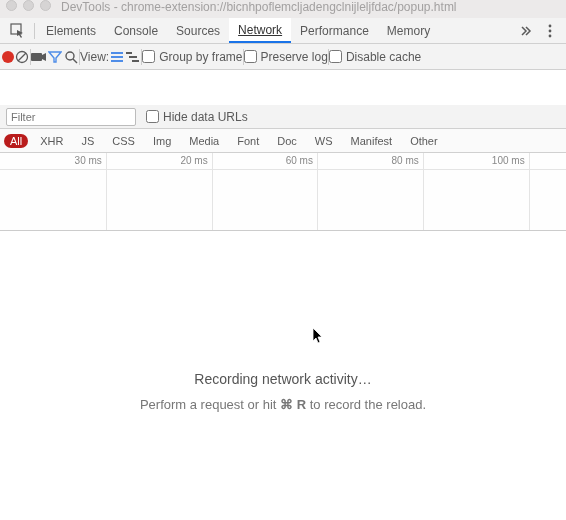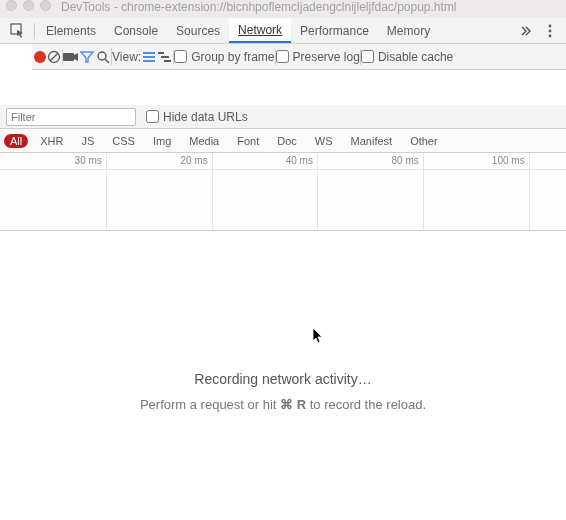--- a/index.html
+++ b/index.html
@@ -72,21 +72,20 @@
   }
 
   
   .toolbar {
     height: 26px;
     display: flex;
     align-items: center;
     padding: 0 2px;
     border-bottom: 1px solid #d0d0d0;
     background: #f3f3f3;
-    margin-left: 32px;
   }
   .rec-dot {
     width: 12px; height: 12px; border-radius: 50%;
     background: #d93025;
   }
   .tb-icon {
     width: 16px; height: 16px; display:flex; align-items:center; justify-content:center;
     color: #5a5a5a;
   }
   .tb-sep { width:1px; height:16px; background:#ccc;}
@@ -309,21 +308,21 @@
 </div>
 
 <div class="timeline">
   <div class="tl-col" style="left:18.7%">
       <span class="tl-label">30 ms</span>
     </div>
   <div class="tl-col" style="left:37.4%">
       <span class="tl-label">20 ms</span>
     </div>
   <div class="tl-col" style="left:56.0%">
-      <span class="tl-label">40 ms</span>
+      <span class="tl-label">60 ms</span>
     </div>
   <div class="tl-col" style="left:74.7%">
       <span class="tl-label">80 ms</span>
     </div>
   <div class="tl-col" style="left:93.4%">
       <span class="tl-label">100 ms</span>
     </div>
   <div class="overview-row"></div>
 </div>
 

